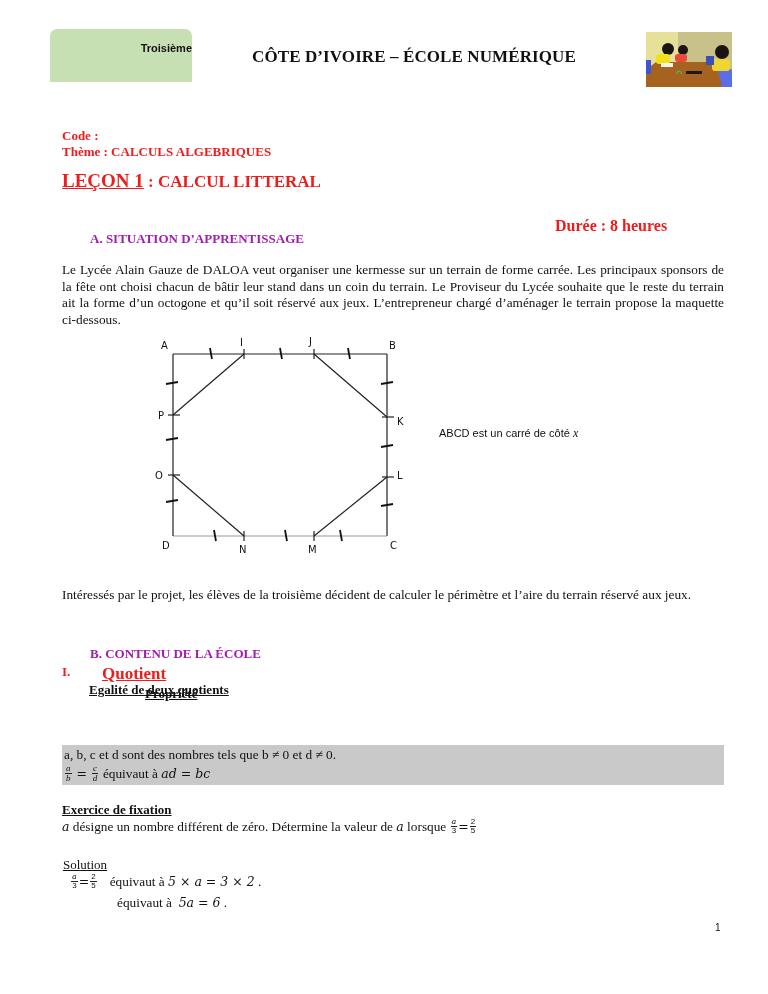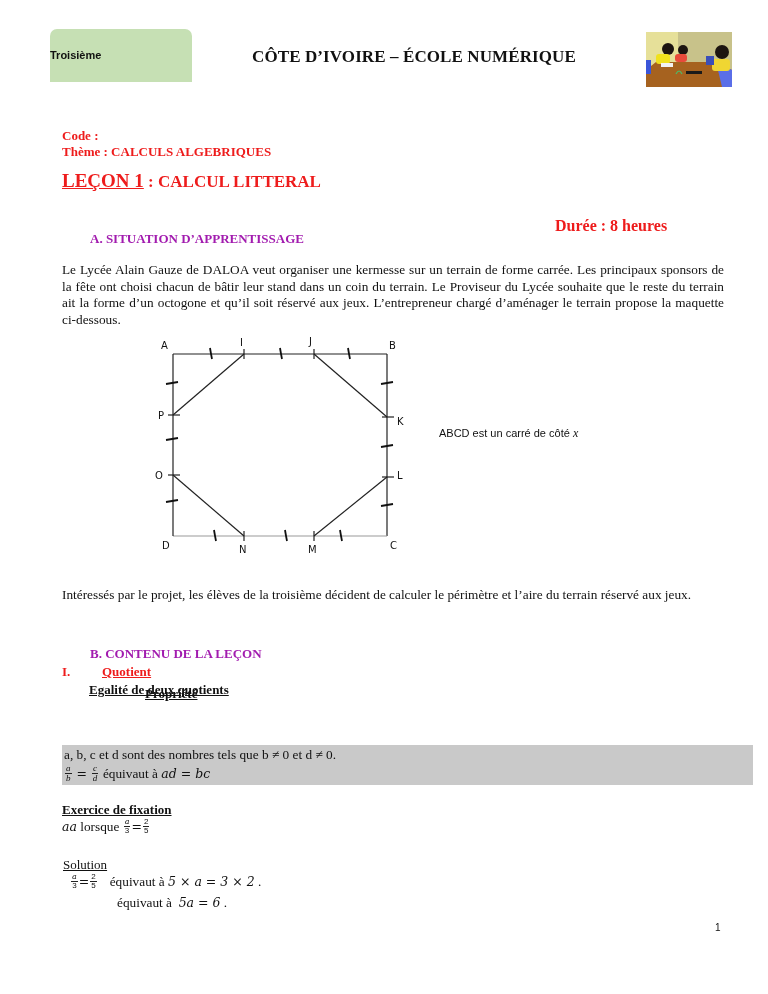--- a/index.html
+++ b/index.html
@@ -1,45 +1,45 @@
 <!DOCTYPE html>
 <html><head>
 <meta charset="utf-8">
 <style>
   html, body { margin: 0; padding: 0; background: #ffffff; }
   body { width: 768px; height: 994px; position: relative; overflow: hidden;
          font-family: "Liberation Serif", "DejaVu Serif", serif; color: #111; }
   .abs { position: absolute; }
   .level-box { left: 50px; top: 29px; width: 142px; height: 53px; background: #c6e0b4;
                border-radius: 7px 7px 0 0; }
-  .level-box span { display: block; text-align: left; margin-top: 20px;
+  .level-box span { display: block; text-align: right; margin-top: 13px;
                     font-family: "Liberation Sans", "DejaVu Sans", sans-serif; font-weight: bold;
                     font-size: 11px; color: #111; }
   .header-title { left: 252px; top: 47px; font-size: 17px; font-weight: bold; letter-spacing: 0.1px; }
   .logo { left: 646px; top: 32px; width: 86px; height: 55px; overflow: hidden; }
   .red { color: #ee1c1c; font-weight: bold; }
   .green { color: #a21caf; font-weight: bold; }
   .code { left: 62px; top: 128px; font-size: 13px; }
   .theme { left: 62px; top: 144px; font-size: 13px; }
   .lesson { left: 62px; top: 170px; font-size: 17px; }
   .lesson .num { text-decoration: underline; font-size: 19px; }
   .duree { left: 555px; top: 173px; font-size: 16px; margin-top: 44px; }
   .sectA { left: 90px; top: 231px; font-size: 13px; }
   .para { left: 62px; width: 662px; font-size: 13.3px; line-height: 16.5px; text-align: justify; }
   .para1 { top: 262px; }
   .para2 { top: 587px; }
   .fig-label { font-family: "DejaVu Sans", sans-serif; font-size: 10px; color: #111; }
   .caption { left: 439px; top: 426px; font-family: "Liberation Sans", sans-serif; font-size: 11px; }
   .caption i { font-family: "Liberation Serif", serif; font-size: 12px; }
   .sectB { left: 90px; top: 646px; font-size: 13px; }
   .roman { left: 62px; top: 664px; font-size: 13px; }
-  .quotient { left: 102px; top: 664px; font-size: 13px; text-decoration: underline; }
+  .quotient { left: 102px; top: 664px; font-size: 17px; text-decoration: underline; }
   .sub1 { left: 89px; top: 682px; font-size: 13px; font-weight: bold; text-decoration: underline; }
   .sub2 { left: 145px; top: 686px; font-size: 13px; font-weight: bold; text-decoration: underline; }
-  .prop-box { left: 62px; top: 745px; width: 662px; height: 40px; background: #c9c9c9; padding-left: 29px; }
+  .prop-box { left: 62px; top: 745px; width: 662px; height: 40px; background: #c9c9c9; }
   .prop-line1 { position: absolute; left: 2px; top: 2px; font-size: 13.3px; }
   .prop-line2 { position: absolute; left: 2px; top: 19px; font-size: 13.3px; display: flex; align-items: center; }
   .frac { display: inline-flex; flex-direction: column; align-items: center; font-style: italic;
           font-size: 9px; line-height: 9px; margin: 0 1px; vertical-align: middle; }
   .frac .n { border-bottom: 1px solid #222; padding: 0 1px; }
   .frac.plain { font-style: normal; font-family: "Liberation Sans", sans-serif; font-size: 8px; line-height: 8px; }
   .math { font-family: "DejaVu Serif", serif; font-style: italic; font-size: 12.5px; }
   .mathn { font-family: "DejaVu Serif", serif; font-size: 12.5px; }
   .ex-title { left: 62px; top: 802px; font-size: 13px; font-weight: bold; text-decoration: underline; }
   .ex-text { left: 62px; top: 818px; font-size: 13.3px; display: flex; align-items: center; white-space: nowrap; }
@@ -137,21 +137,21 @@
     <text x="308" y="553">M</text>
     <text x="390" y="549">C</text>
   </g>
 </svg>
 <div class="abs caption">
   <span>ABCD est un carré de côté </span><i>x</i>
 </div>
 
 <div class="abs para para2">Intéressés par le projet, les élèves de la troisième décident de calculer le périmètre et l’aire du terrain réservé aux jeux.</div>
 
-<div class="abs sectB green">B.  CONTENU DE LA LEÇON</div>
+<div class="abs sectB green">B.  CONTENU DE LA ÉCOLE</div>
 <div class="abs roman red">I.</div>
 <div class="abs quotient red">Quotient</div>
 <div class="abs sub1">Egalité de deux quotients</div>
 <div class="abs sub2">Propriété</div>
 
 <div class="abs prop-box">
   <div class="prop-line1">a, b, c et d sont des nombres tels que b ≠ 0 et d ≠ 0.</div>
   <div class="prop-line2">
     <span class="frac">
         <span class="n">a</span>
@@ -164,20 +164,21 @@
       </span>
     <span class="sp"></span>
     <span style="white-space:pre;">équivaut à </span>
     <span class="math">ad = bc</span>
   </div>
 </div>
 
 <div class="abs ex-title">Exercice de fixation</div>
 <div class="abs ex-text">
   <span class="math">a</span>
+  <span style="white-space:pre;"> désigne un nombre différent de zéro. Détermine la valeur de </span>
   <span class="math">a</span>
   <span style="white-space:pre;"> lorsque </span>
   <span class="frac plain">
       <span class="n" style="font-style:italic;font-family:'DejaVu Serif',serif;">a</span>
       <span>3</span>
     </span>
   <span class="mathn">=</span>
   <span class="frac plain">
       <span class="n">2</span>
       <span>5</span>

